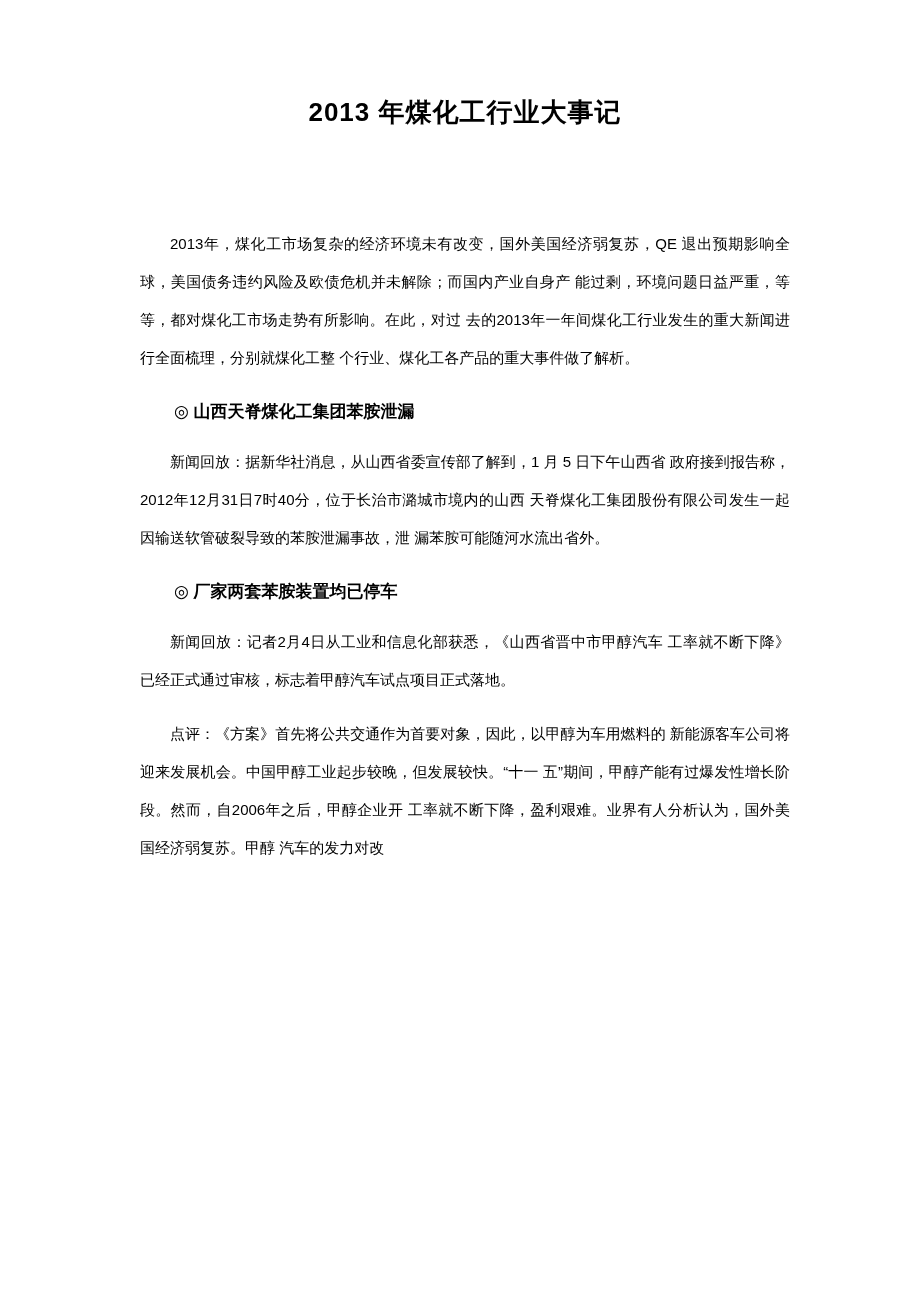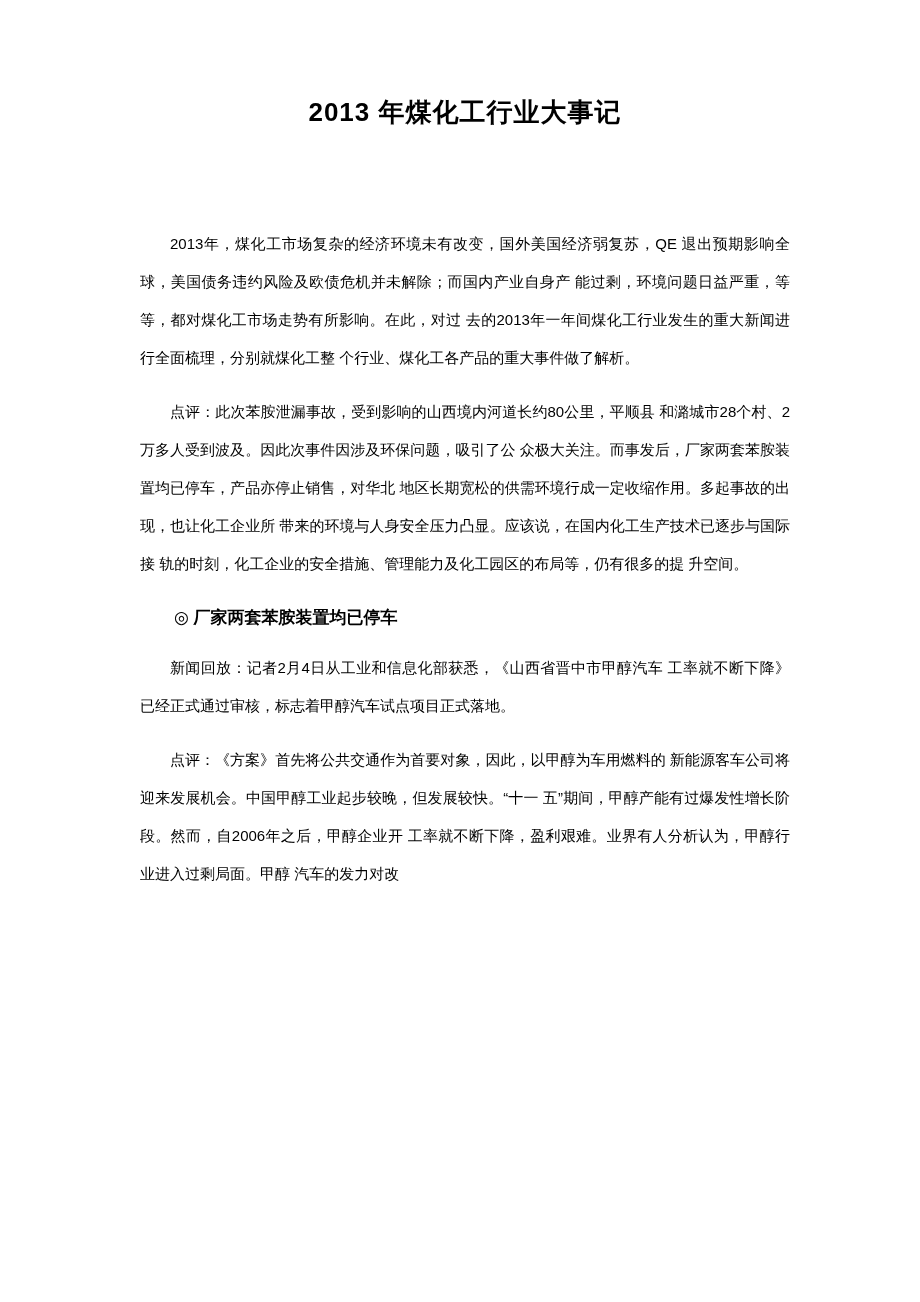--- a/index.html
+++ b/index.html
@@ -48,23 +48,24 @@
 </style>
 </head>
 <body>
 
 <div class="page">
   <h1 class="doc-title">2013 年煤化工行业大事记</h1>
 
   <div class="doc-body">
     <p class="para">2013年，煤化工市场复杂的经济环境未有改变，国外美国经济弱复苏，QE 退出预期影响全球，美国债务违约风险及欧债危机并未解除；而国内产业自身产 能过剩，环境问题日益严重，等等，都对煤化工市场走势有所影响。在此，对过 去的2013年一年间煤化工行业发生的重大新闻进行全面梳理，分别就煤化工整 个行业、煤化工各产品的重大事件做了解析。</p>
 
+    <p class="heading">◎ 山西天脊煤化工集团苯胺泄漏</p>
 
+    <p class="para">新闻回放：据新华社消息，从山西省委宣传部了解到，1 月 5 日下午山西省 政府接到报告称，2012年12月31日7时40分，位于长治市潞城市境内的山西 天脊煤化工集团股份有限公司发生一起因输送软管破裂导致的苯胺泄漏事故，泄 漏苯胺可能随河水流出省外。</p>
 
-    <p class="para">点评：此次苯胺泄漏事故，受到影响的山西境内河道长约80公里，平顺县 和潞城市28个村、2万多人受到波及。因此次事件因涉及环保问题，吸引了公 众极大关注。而事发后，厂家两套苯胺装置均已停车，产品亦停止销售，对华北 地区长期宽松的供需环境行成一定收缩作用。多起事故的出现，也让化工企业所 带来的环境与人身安全压力凸显。应该说，在国内化工生产技术已逐步与国际接 轨的时刻，化工企业的安全措施、管理能力及化工园区的布局等，仍有很多的提 升空间。</p>
 
     <p class="heading">◎ 厂家两套苯胺装置均已停车</p>
 
     <p class="para">新闻回放：记者2月4日从工业和信息化部获悉，《山西省晋中市甲醇汽车 工率就不断下降》已经正式通过审核，标志着甲醇汽车试点项目正式落地。</p>
 
-    <p class="para">点评：《方案》首先将公共交通作为首要对象，因此，以甲醇为车用燃料的 新能源客车公司将迎来发展机会。中国甲醇工业起步较晚，但发展较快。“十一 五”期间，甲醇产能有过爆发性增长阶段。然而，自2006年之后，甲醇企业开 工率就不断下降，盈利艰难。业界有人分析认为，甲醇行业进入过剩局面。甲醇 汽车的发力对改</p>
+    <p class="para">点评：《方案》首先将公共交通作为首要对象，因此，以甲醇为车用燃料的 新能源客车公司将迎来发展机会。中国甲醇工业起步较晚，但发展较快。“十一 五”期间，甲醇产能有过爆发性增长阶段。然而，自2006年之后，甲醇企业开 工率就不断下降，盈利艰难。业界有人分析认为，国外美国经济弱复苏。甲醇 汽车的发力对改</p>
   </div>
 </div>
 
 </body></html>

